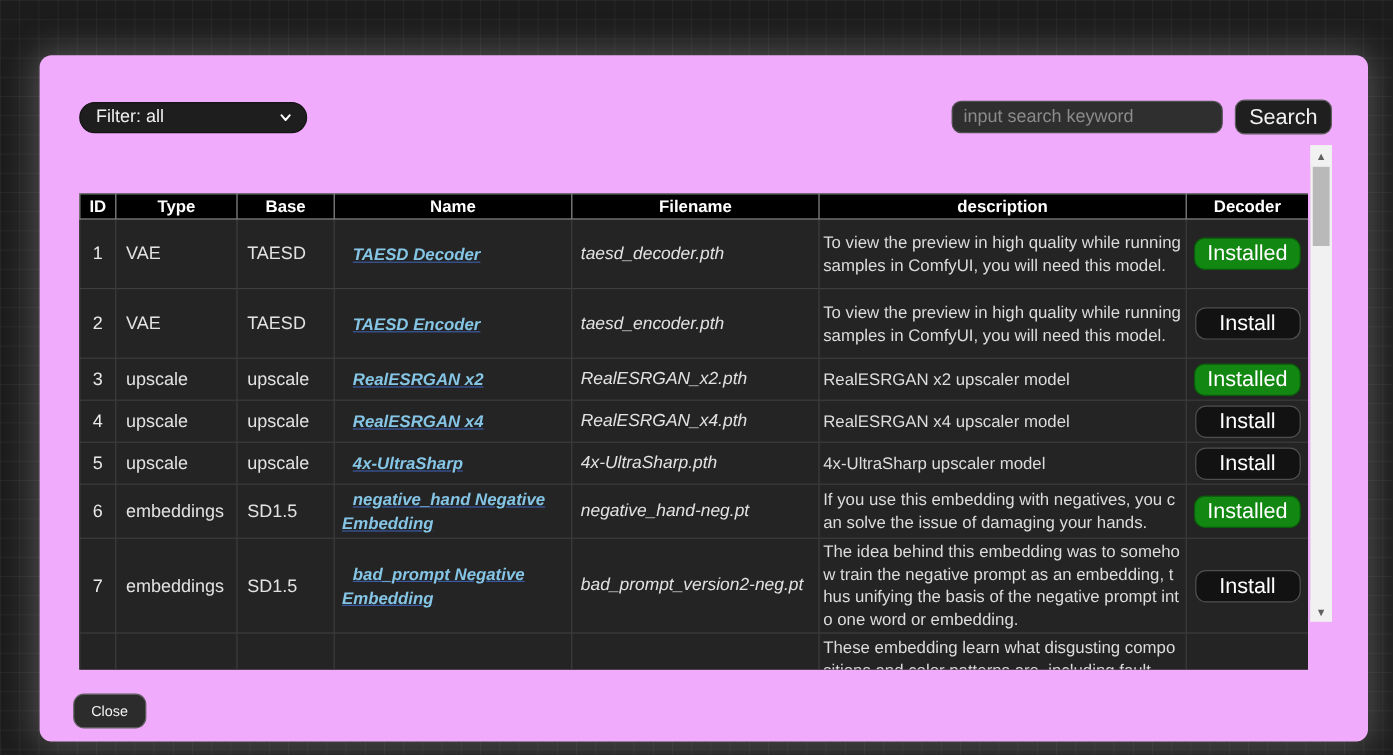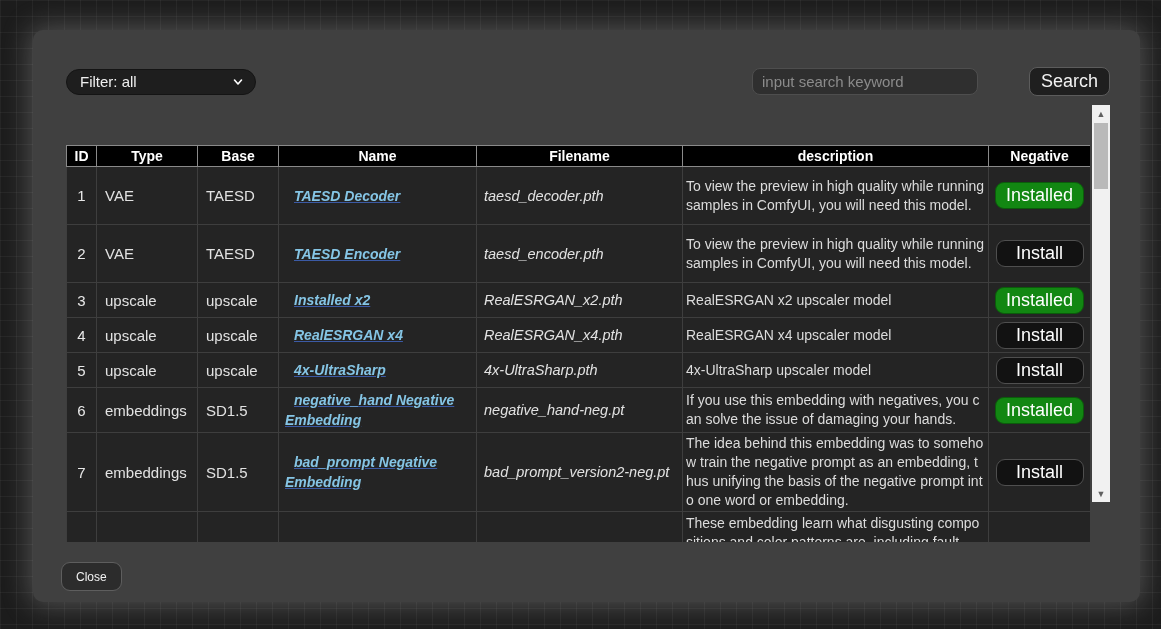--- a/index.html
+++ b/index.html
@@ -8,35 +8,35 @@
     font-family:"Liberation Sans", sans-serif;
     background-color:#1c1c1c;
     background-image:
       linear-gradient(rgba(255,255,255,0.045) 1px, transparent 1px),
       linear-gradient(90deg, rgba(255,255,255,0.045) 1px, transparent 1px);
     background-size:16px 16px;
     position:relative;
     color:#e6e6e6;
   }
   .dialog {
-    position:absolute; left:33px; top:30px; width:1107px; height:572px;
-    background:#404040; border-radius:10px;
+    position:absolute; left:33px; top:46px; width:1107px; height:572px;
+    background:#f0abfc; border-radius:10px;
     box-shadow:0 0 28px 4px rgba(215,215,215,0.28);
     padding:37px 30px 0 33px;
   }
   
   .toolbar { display:flex; justify-content:space-between; align-items:center; margin-bottom:9px; }
   .filter-select {
     width:190px; height:26px; background:#1e1e1e; border:1px solid #141414;
     border-radius:13px; color:#f0f0f0; font-size:15px;
     display:flex; align-items:center; justify-content:space-between;
     padding:0 12px 0 13px; cursor:pointer;
   }
   .chevron { width:10px; height:10px; flex:0 0 auto; }
-  .search-wrap { display:flex; align-items:center;gap:41px; }
+  .search-wrap { display:flex; align-items:center; }
   .search-input {
     width:226px; height:27px; background:#2f2f2f; border:1px solid #4e4e4e;
     border-radius:8px; color:#e6e6e6; font-size:15px; padding:0 9px;
     font-family:"Liberation Sans", sans-serif; outline:none;
   }
   .search-input::placeholder { color:#8b8b8b; }
   .search-btn {
     margin-left:10px; height:29px; padding:0 11px; background:#1f1f1f;
     border:1px solid #5c5c5c; border-radius:8px; color:#f2f2f2; font-size:18px;
     font-family:"Liberation Sans", sans-serif; cursor:pointer;
@@ -127,21 +127,21 @@
             <col class="c-dl">
         </colgroup>
         <thead>
             <tr>
               <th>ID</th>
               <th>Type</th>
               <th>Base</th>
               <th>Name</th>
               <th>Filename</th>
               <th>description</th>
-              <th>Negative</th>
+              <th>Decoder</th>
             </tr>
           </thead>
         <tbody>
             <tr>
               <td class="cell-id">1</td>
               <td class="cell-type">VAE</td>
               <td class="cell-base">TAESD</td>
               <td class="cell-name"><a class="name-link">TAESD Decoder</a></td>
               <td class="cell-file">taesd_decoder.pth</td>
               <td class="cell-desc">To view the preview in high quality while running samples in ComfyUI, you will need this model.</td>
@@ -153,21 +153,21 @@
               <td class="cell-base">TAESD</td>
               <td class="cell-name"><a class="name-link">TAESD Encoder</a></td>
               <td class="cell-file">taesd_encoder.pth</td>
               <td class="cell-desc">To view the preview in high quality while running samples in ComfyUI, you will need this model.</td>
               <td class="cell-dl"><button class="dl-btn install">Install</button></td>
             </tr>
             <tr>
               <td class="cell-id">3</td>
               <td class="cell-type">upscale</td>
               <td class="cell-base">upscale</td>
-              <td class="cell-name"><a class="name-link">Installed x2</a></td>
+              <td class="cell-name"><a class="name-link">RealESRGAN x2</a></td>
               <td class="cell-file">RealESRGAN_x2.pth</td>
               <td class="cell-desc">RealESRGAN x2 upscaler model</td>
               <td class="cell-dl"><button class="dl-btn installed">Installed</button></td>
             </tr>
             <tr>
               <td class="cell-id">4</td>
               <td class="cell-type">upscale</td>
               <td class="cell-base">upscale</td>
               <td class="cell-name"><a class="name-link">RealESRGAN x4</a></td>
               <td class="cell-file">RealESRGAN_x4.pth</td>

